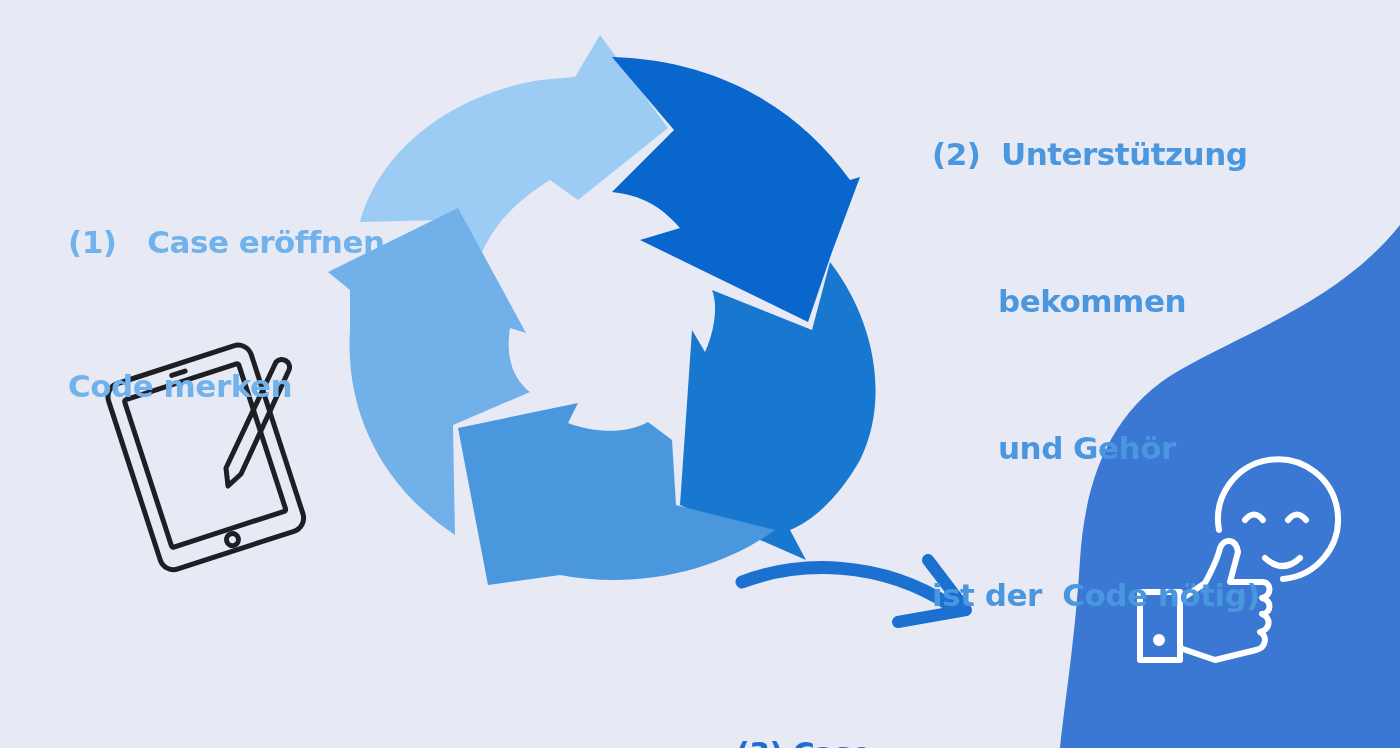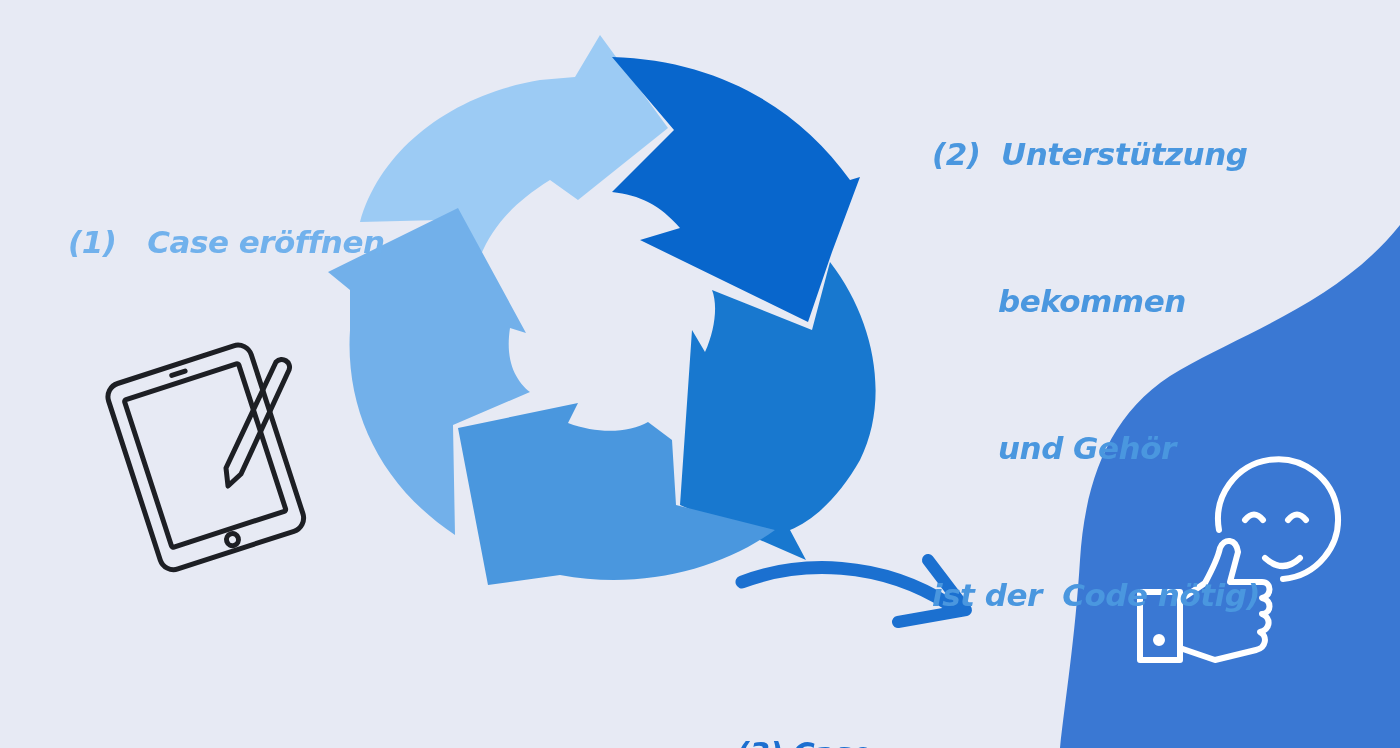--- a/index.html
+++ b/index.html
@@ -25,21 +25,21 @@
       position: absolute;
       font-weight: bold;
       letter-spacing: -0.5px;
       line-height: 48px;
       font-size: 31px;
       white-space: pre;
     }
     .step1 { left: 68px; top: 122px; color: #71b1ec; }
     .step2 { left: 932px; top: 32px; color: #4a97df; line-height: 49px; }
     .step3 { left: 736px; top: 634px; color: #1c6fd0; line-height: 48px; font-size: 30px; }
-    .line { display: block; font-style: italic; }
+    .line { display: block; }
     .indent-s2 { padding-left: 66px; }
     .indent-s2b { padding-left: 66px; }
   </style>
 </head>
 <body>
 
 <div class="canvas">
 
   <svg class="bg-svg" viewBox="0 0 1400 748">
 
@@ -86,20 +86,21 @@
       <rect x="1140" y="592" width="40" height="68"></rect>
       <circle cx="1159" cy="640" r="3" fill="#ffffff"></circle>
       <path d="M1180,600 L1205,583 C1212,570 1218,558 1220,548 C1224,538 1236,538 1238,552 L1230,582 L1262,582
                C1272,582 1272,596 1262,598 C1272,600 1272,613 1262,614 C1272,618 1270,630 1260,632
                C1268,636 1266,648 1256,650 L1215,660 L1180,648"></path>
     </g>
   </svg>
 
   <div class="label step1">
     <span class="line">(1)   Case eröffnen</span>
+    <span class="line">Code merken</span>
   </div>
 
   <div class="label step2">
     <span class="line">(2)  Unterstützung</span>
     <span class="line indent-s2b">bekommen</span>
     <span class="line indent-s2">und Gehör</span>
     <span class="line">ist der  Code nötig)</span>
   </div>
 
   <div class="label step3">

